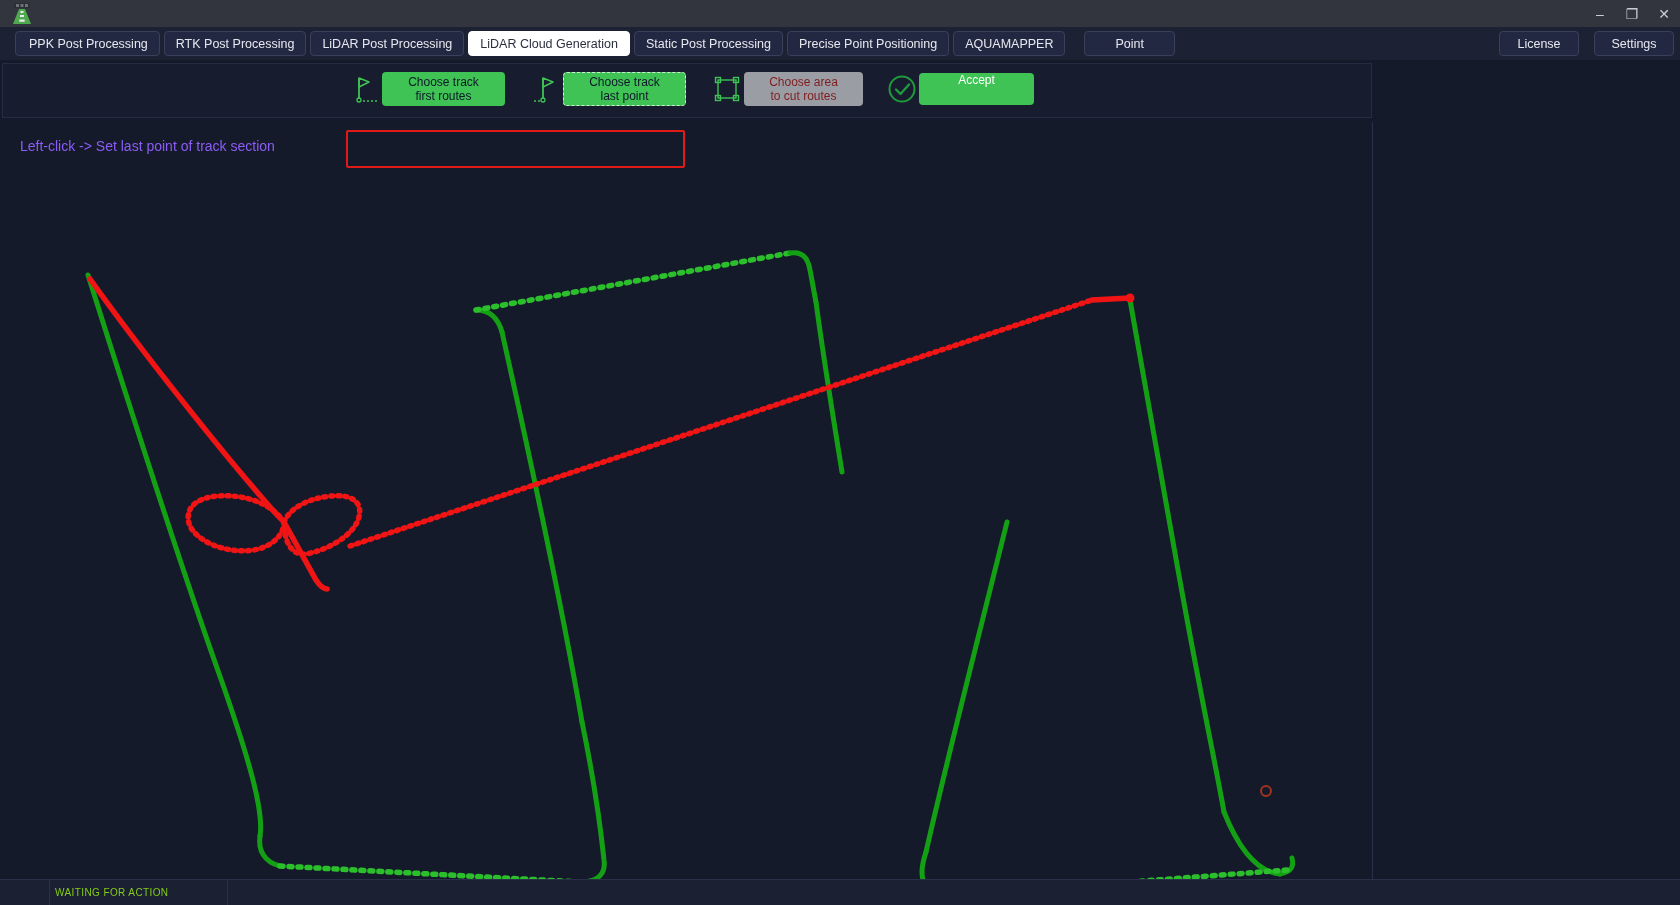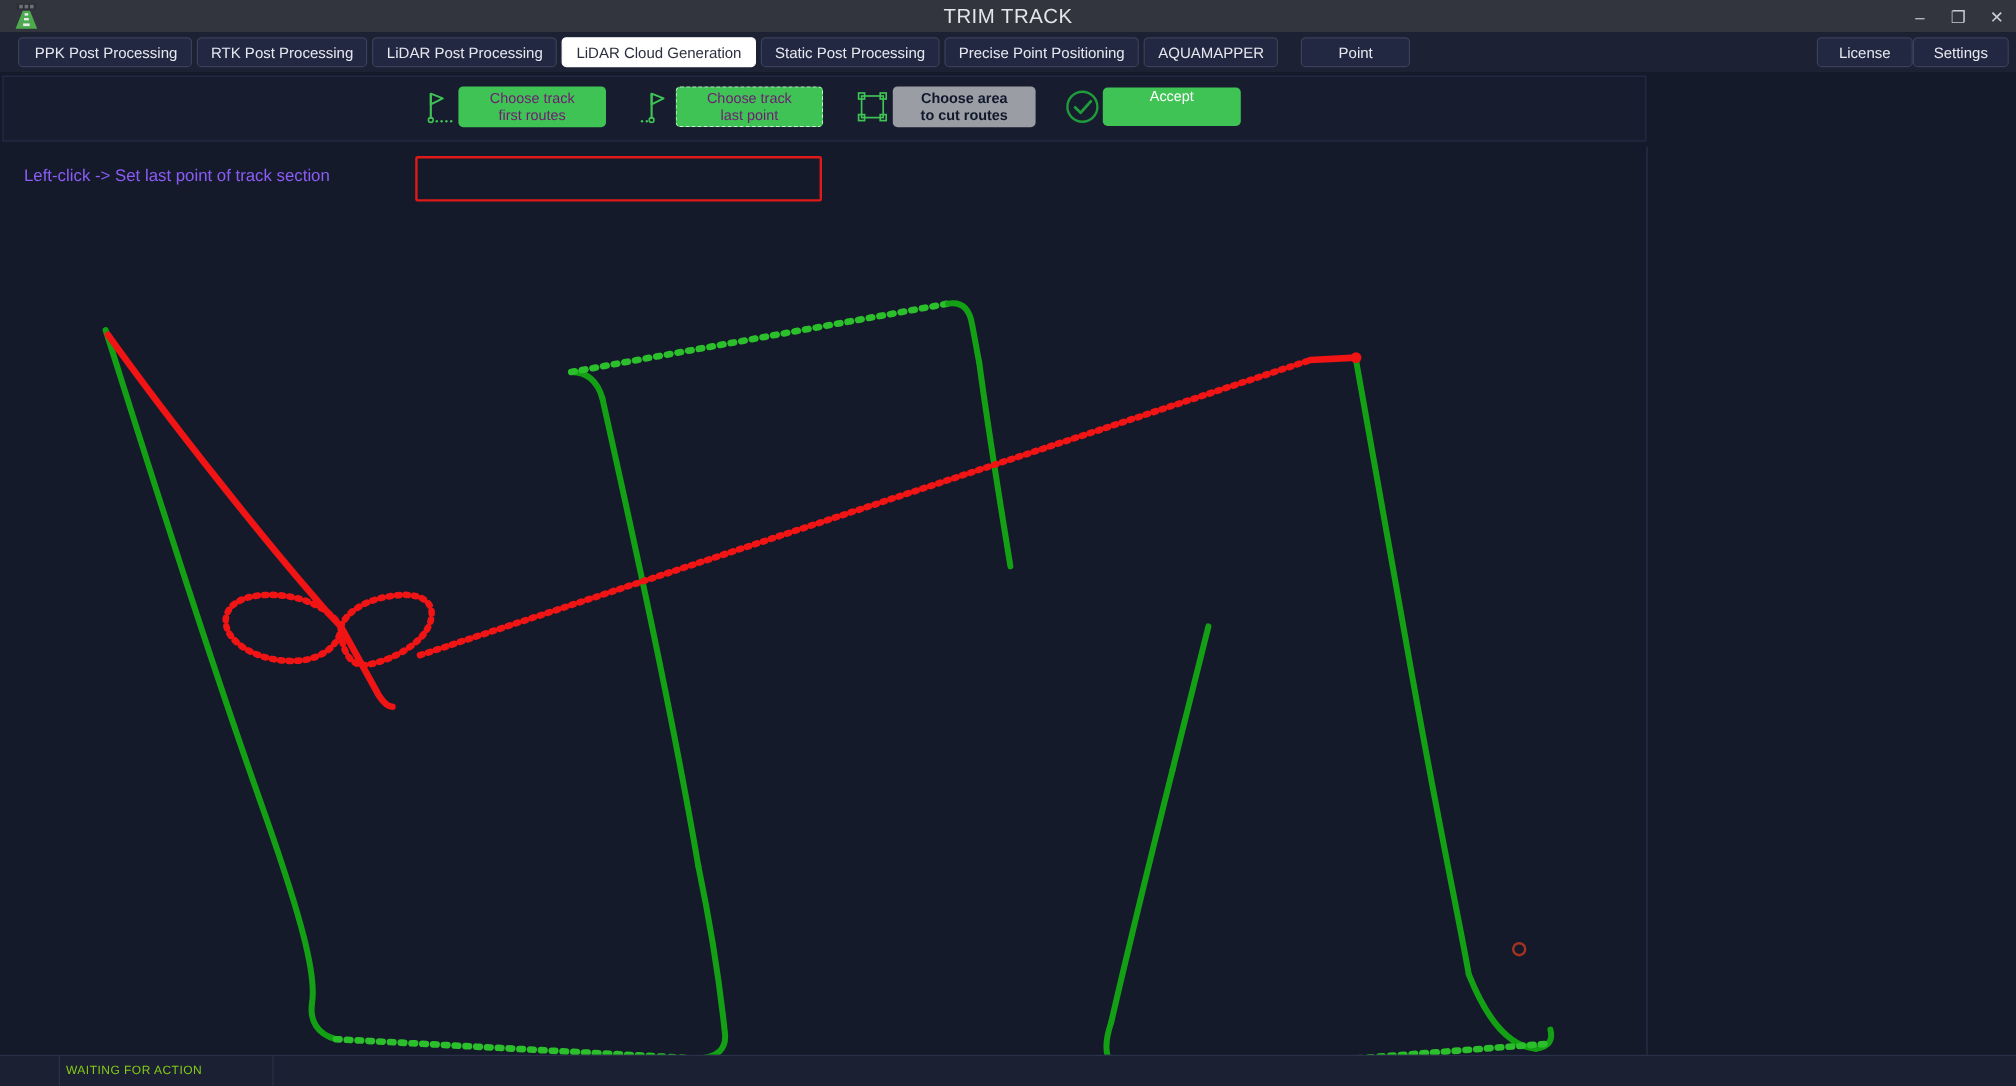--- a/index.html
+++ b/index.html
@@ -46,21 +46,21 @@
     background:#222841; color:#e6e8ef;
     font-size:12.5px; white-space:nowrap;
     cursor:pointer;
   }
   .tab:first-child{ margin-left:15px;padding-left:13px; }
   .tab.active{
     background:#ffffff; color:#2b2f3d; border-color:#ffffff;
   }
   .tab.spaced{ margin-left:19px; padding:0 30px; }
   .tabrow-right{
-    position:absolute; right:6px; top:4px; display:flex; gap:0;align-items:center;
+    position:absolute; right:6px; top:4px; display:flex; gap:15px;align-items:center;
   }
   .tab-right{
     height:25px; width:80px;
     display:flex; align-items:center; justify-content:center;
     border:1px solid #3a4059; border-radius:4px;
     background:#222841; color:#e6e8ef; font-size:12.5px;
     cursor:pointer;
   }
 
   
@@ -84,23 +84,23 @@
 
   .tool-item{ display:flex; align-items:center; }
   .tool-icon{ width:34px; height:38px; display:flex; align-items:center; justify-content:center; }
   .btn{
     height:34px;
     display:flex; flex-direction:column; align-items:center; justify-content:center;
     border-radius:4px;
     font-size:12px; line-height:14px; text-align:center;
     cursor:pointer; white-space:nowrap;
   }
-  .btn-green{ background:#3ec354; color:#701a75; width:123px; }
+  .btn-green{ background:#3ec354; color:#0f172a; width:123px; }
   .btn-green.dashed{ border:1px dashed #cfeed6; }
-  .btn-grey{ background:#9b9da5; color:#0f172a; width:119px;font-weight:bold; }
+  .btn-grey{ background:#9b9da5; color:#7f1d1d; width:119px; }
   .btn-accept{ background:#3ec354; color:#ffffff; width:115px; height:32px; justify-content:flex-start; }
   .btn span{ pointer-events:none; }
 
   
   .hint{
     position:absolute; left:20px; top:78px;
     color:#8b5cf6; font-size:14px;
   }
 
   
@@ -138,21 +138,20 @@
       <rect x="4" y="1" width="16" height="5" fill="#2b2e35"></rect>
       <rect x="6" y="2" width="3" height="3" fill="#6e7179"></rect>
       <rect x="10.5" y="2" width="3" height="3" fill="#6e7179"></rect>
       <rect x="15" y="2" width="3" height="3" fill="#6e7179"></rect>
       <polygon points="9,7 15,7 21,22 3,22" fill="#4faa4f"></polygon>
       <rect x="10.5" y="9" width="3" height="2" fill="#e9ecec"></rect>
       <rect x="10" y="13" width="4" height="2" fill="#e9ecec"></rect>
       <rect x="9.3" y="17.5" width="5.4" height="2.2" fill="#e9ecec"></rect>
     </svg>
   </div>
-  <div class="title-text">TRIM TRACK</div>
   <div class="wincontrols">
     <div class="wc">–</div>
     <div class="wc">❐</div>
     <div class="wc close">✕</div>
   </div>
 </div>
 
 <div class="tabrow">
   <div class="tab">PPK Post Processing</div>
   <div class="tab">RTK Post Processing</div>

